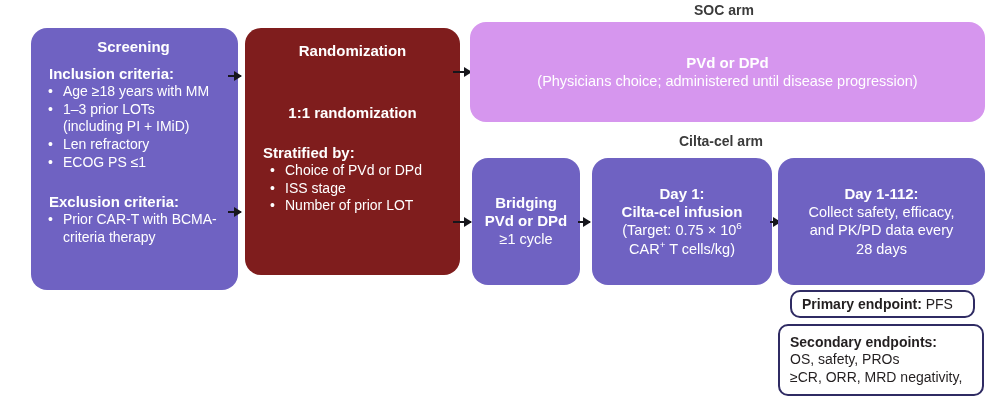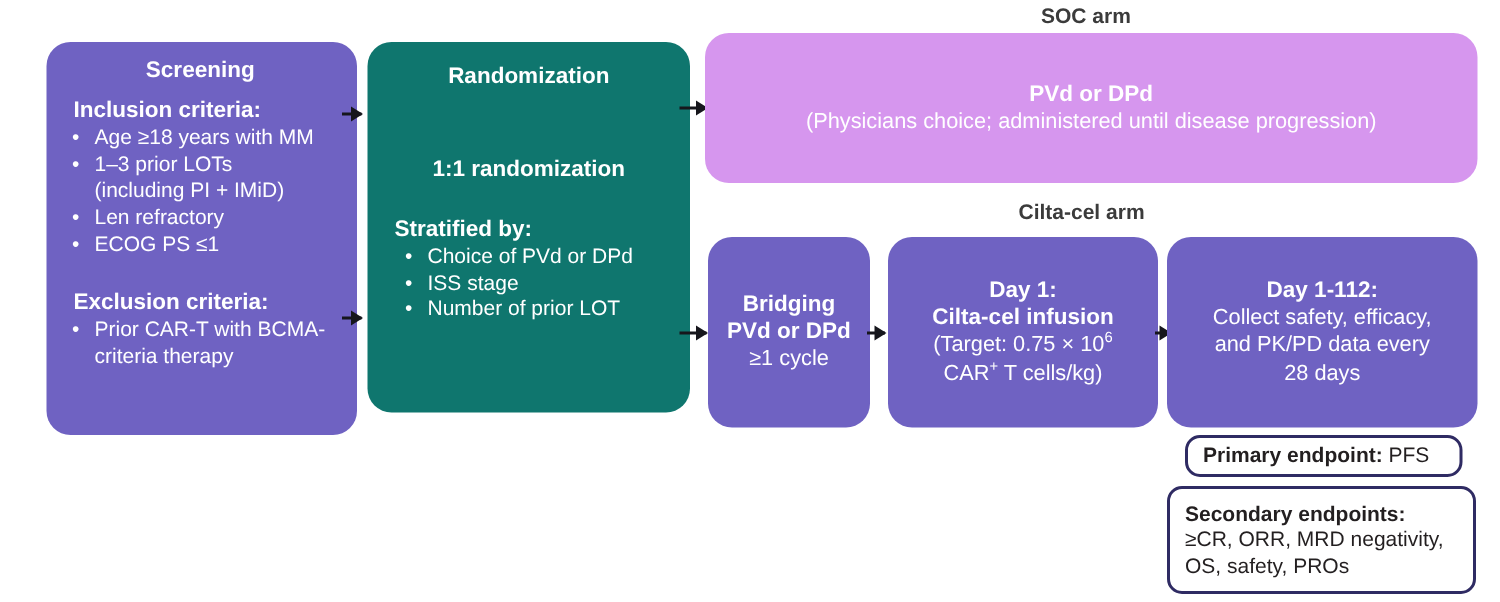--- a/index.html
+++ b/index.html
@@ -23,21 +23,21 @@
   .box {
     position: absolute;
     box-sizing: border-box;
     border-radius: 16px;
     display: flex;
     flex-direction: column;
     justify-content: center;
     color: #ffffff;
   }
   .box.screening   { background: #6F62C2; }
-  .box.random      { background: #0f766e; }
+  .box.random      { background: #7f1d1d; }
   .box.soc         { background: #D696EE; }
   .box.cilta       { background: #6F62C2; }
 
   .hdr {
     font-weight: bold;
     font-size: 15px;
     text-align: center;
     line-height: 1.2;
   }
   .hdr-left {
@@ -204,17 +204,17 @@
     <div class="body-line">and PK/PD data every</div>
     <div class="body-line">28 days</div>
   </div>
 
   <div class="endpoint" style="left:790px; top:290px; width:185px; height:28px; justify-content:center;">
     <div><span class="ep-title">Primary endpoint:</span><span class="ep-inline"> PFS</span></div>
   </div>
 
   <div class="endpoint" style="left:778px; top:324px; width:206px; height:72px;">
     <div class="ep-title">Secondary endpoints:</div>
+    <div class="ep-text">OS, safety, PROs</div>
     <div class="ep-text">≥CR, ORR, MRD negativity,</div>
-    <div class="ep-text">OS, safety, PROs</div>
   </div>
 
 </div>
 
 </body></html>

